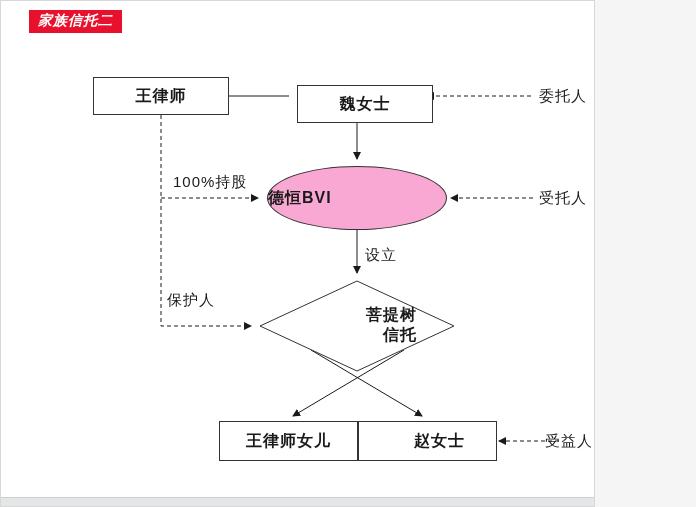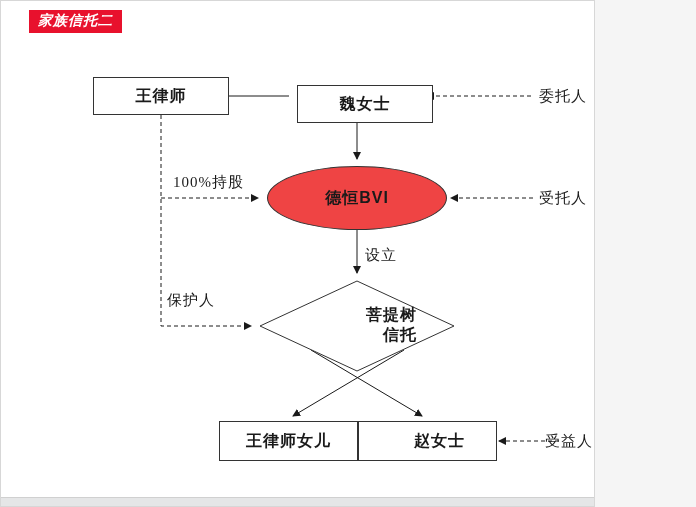--- a/index.html
+++ b/index.html
@@ -28,31 +28,31 @@
     position:absolute;background:#ffffff;border:1px solid #333333;
     box-sizing:border-box;display:flex;align-items:center;justify-content:center;
     font-size:16px;font-weight:bold;letter-spacing:1px;
   }
   .node-wang{left:92px;top:76px;width:136px;height:38px;}
   .node-wei{left:296px;top:76px;width:136px;height:38px;margin-top:8px;}
   .node-daughter{left:218px;top:420px;width:139px;height:40px;}
   .node-zhao{left:357px;top:420px;width:139px;height:40px;padding-left:24px;}
   .node-ellipse{
     position:absolute;left:266px;top:165px;width:180px;height:64px;
-    background:#ef4444;border:1px solid #333333;border-radius:50%;
-    box-sizing:border-box;display:flex;align-items:center;justify-content:center;
+    background:#f9a8d4;border:1px solid #333333;border-radius:50%;
+    box-sizing:border-box;display:flex;align-items:center;justify-content:flex-start;
     font-size:16px;font-weight:bold;letter-spacing:1px;
   }
   .node-diamond-label{
     position:absolute;left:296px;top:304px;width:120px;
     text-align:right;font-size:16px;font-weight:bold;
     line-height:20px;letter-spacing:1px;
   }
   .edge-label{
-    position:absolute;font-family:Liberation Serif, serif;
+    position:absolute;font-family:Liberation Sans, sans-serif;
     font-size:15px;letter-spacing:1px;white-space:nowrap;
   }
   .lbl-settlor{left:538px;top:86px;}
   .lbl-trustee{left:538px;top:188px;}
   .lbl-beneficiary{left:544px;top:431px;text-align:center;}
   .lbl-shareholding{left:172px;top:172px;}
   .lbl-protector{left:166px;top:290px;}
   .lbl-establish{left:364px;top:245px;}
 </style>
 </head>

